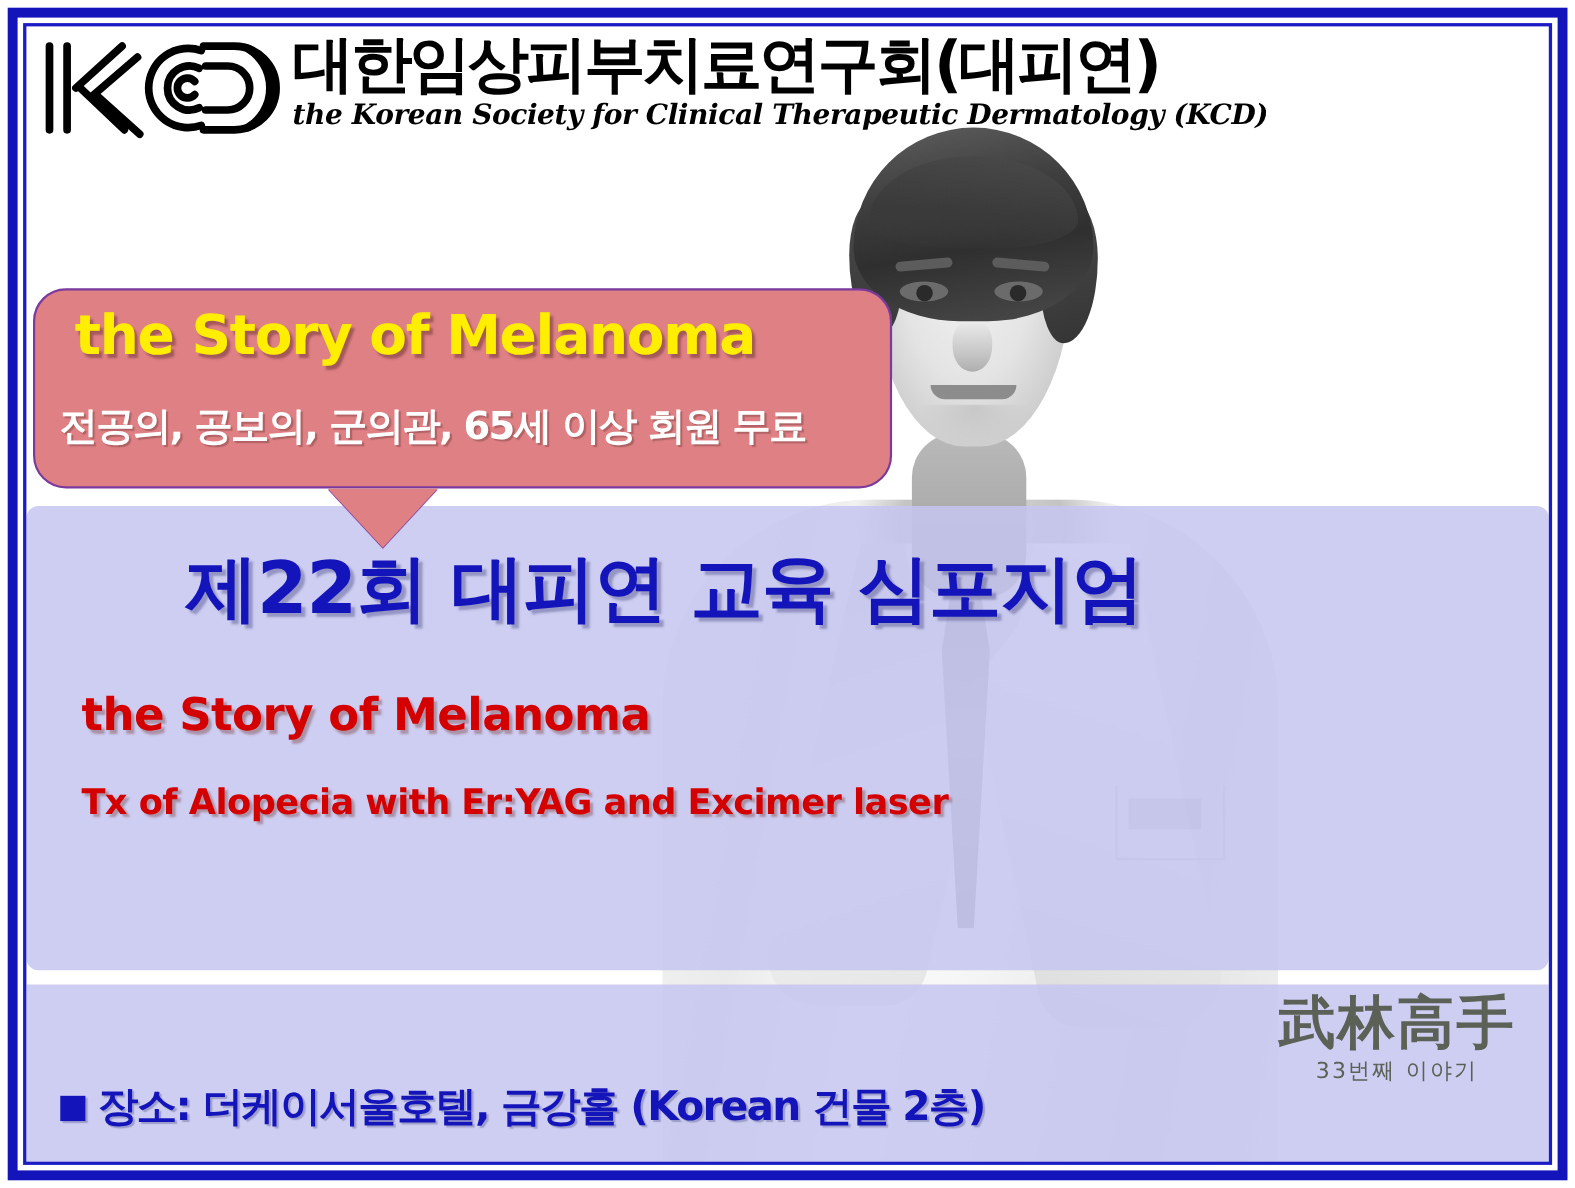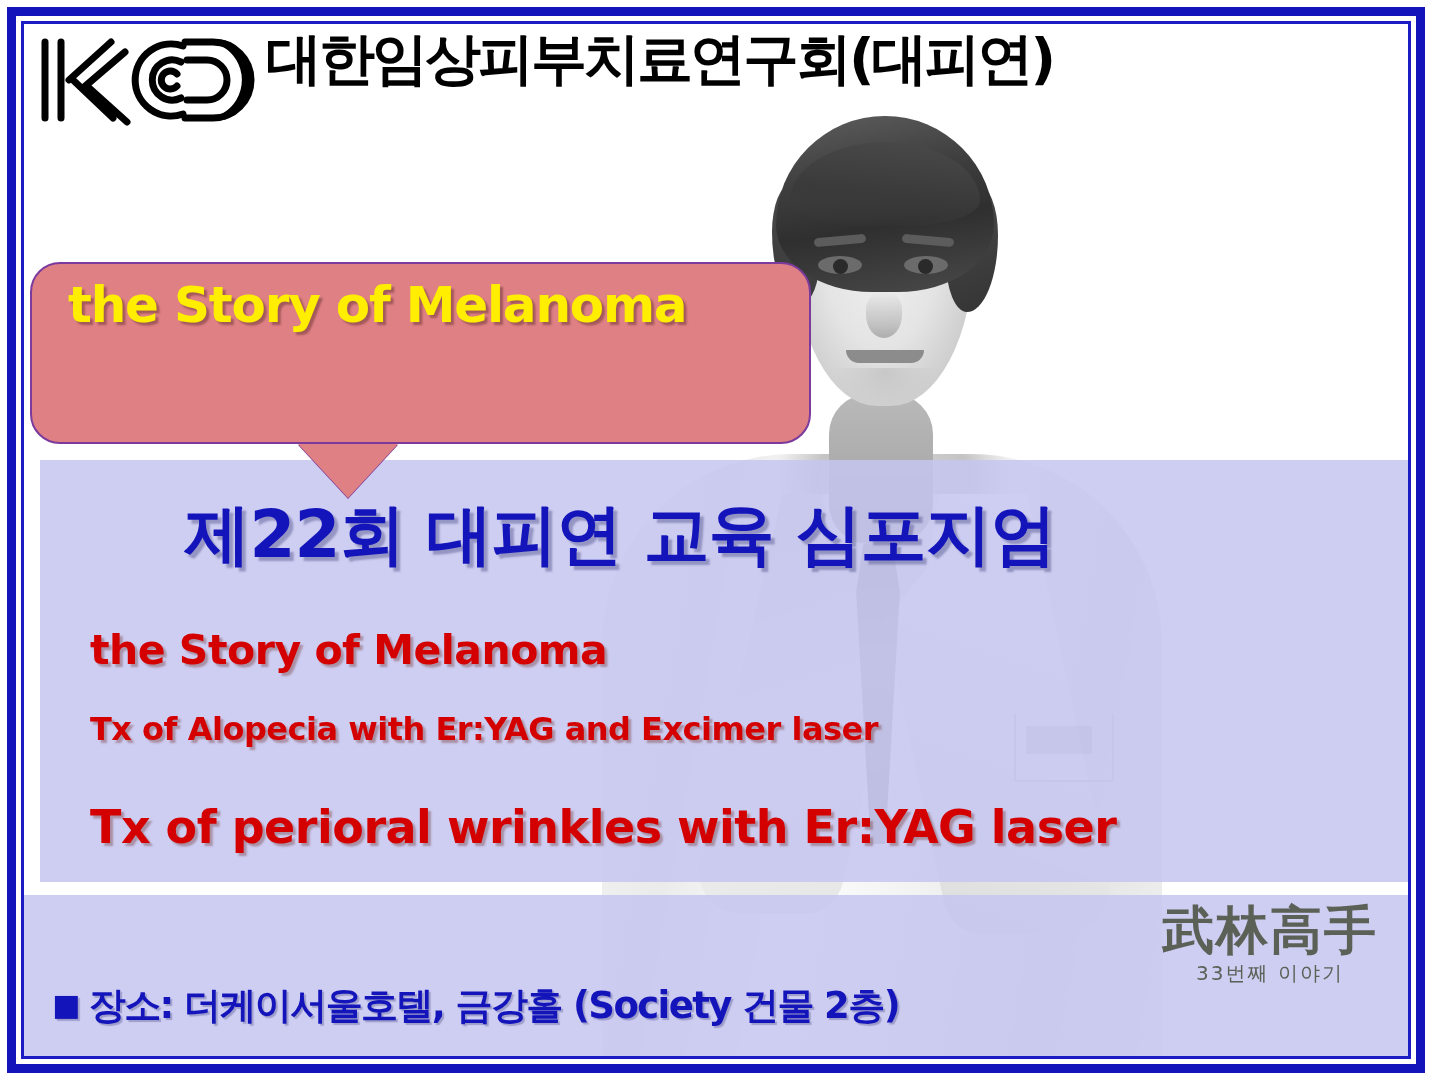--- a/index.html
+++ b/index.html
@@ -271,25 +271,26 @@
     font-weight: 700;
     color: #ffffff;
     letter-spacing: -1.6px;
     text-shadow: 2px 2px 1px rgba(90,40,40,.35);
     white-space: nowrap;
   }
 
   
   #band-main {
     position: absolute;
-    left: 16px; top: 436px;
+    left: 0; top: 436px;
     width: 1384px;
     height: 422px;
     background: rgba(198,198,240,0.85);
     z-index: 8;
+    border-radius: 11px;
   }
   #symposium-title {
     position: absolute;
     left: 0; top: 30px;
     width: 1160px;
     text-align: center;
     font-family: "DejaVu Sans", "Liberation Sans", sans-serif;
     font-size: 66px;
     font-weight: 700;
     color: #1414bb;
@@ -422,40 +423,41 @@
           <path d="M150 14 L178 14 A38 38 0 0 1 178 90 L150 90"></path>
 
           <path d="M152 32 L172 32 A20 20 0 0 1 172 72 L152 72"></path>
 
           <path d="M190 16 A42 42 0 0 1 190 88"></path>
         </g>
       </svg>
 
       <div id="org-names">
         <div id="org-kr">대한임상피부치료연구회(대피연)</div>
+        <div id="org-en">the Korean Society for Clinical Therapeutic Dermatology (KCD)</div>
       </div>
     </div>
 
     <div id="band-main">
       <div id="symposium-title">제22회 대피연 교육 심포지엄</div>
       <div class="lecture" id="lecture-0">the Story of Melanoma</div>
       <div class="lecture" id="lecture-1">Tx of Alopecia with Er:YAG and Excimer laser</div>
-      <div class="lecture" id="lecture-2">Tx of perioral wrinkles with Er:YAG laser</div>
     </div>
 
     <div id="bubble-wrap">
       <div id="bubble">
         <div id="bubble-title">the Story of Melanoma</div>
+        <div id="bubble-sub">전공의, 공보의, 군의관, 65세 이상 회원 무료</div>
         <div id="bubble-tail"></div>
       </div>
     </div>
 
     <div id="band-footer">
       <div class="info-line" id="info-1">
-        <span class="bullet">■</span><span>장소: 더케이서울호텔, 금강홀 (Society 건물 2층)</span>
+        <span class="bullet">■</span><span>장소: 더케이서울호텔, 금강홀 (Korean 건물 2층)</span>
       </div>
       <div id="wulin">
         <div id="wulin-cn">武林高手</div>
         <div id="wulin-kr">33번째 이야기</div>
       </div>
     </div>
 
   </div>
 </div>
 

